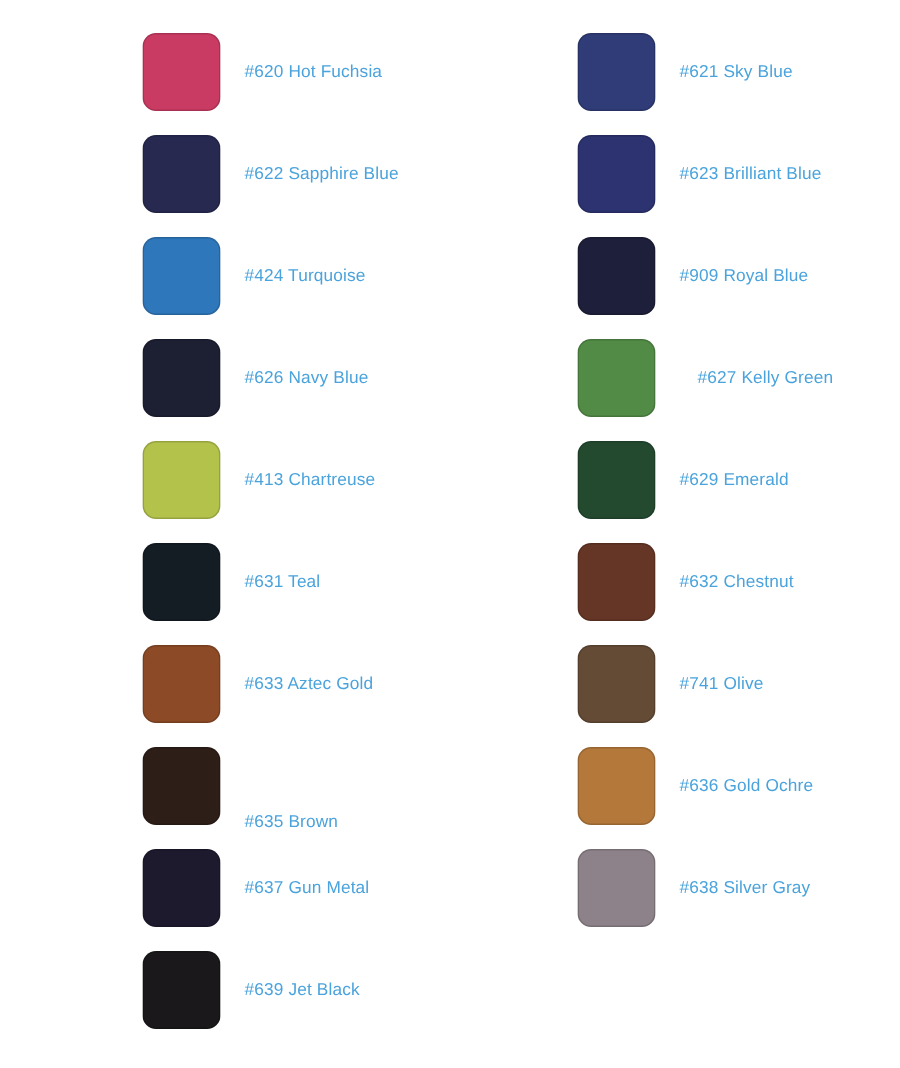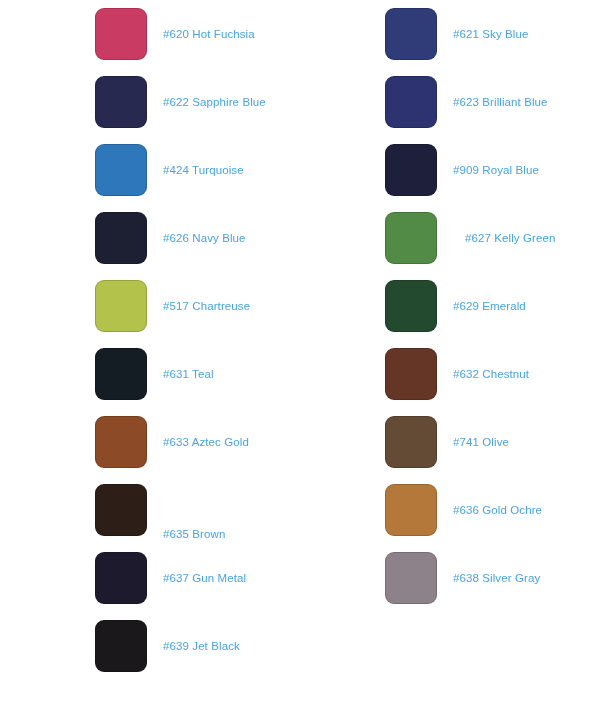--- a/index.html
+++ b/index.html
@@ -12,21 +12,21 @@
     height: 712px;
     background: #ffffff;
     font-family: "Liberation Sans", sans-serif;
     overflow: hidden;
   }
 
   #swatch-sheet {
     width: 600px;
     height: 712px;
     box-sizing: border-box;
-    padding: 0 0 0 0;
+    padding: 14px 0 0 0;
     position: relative;
   }
 
   .swatch-grid {
     display: grid;
     grid-template-columns: 290px 290px;
     grid-auto-rows: 68px;
     column-gap: 0px;
     row-gap: 0px;
     padding-left: 95px;
@@ -88,21 +88,21 @@
       <div class="swatch-cell">
         <div class="swatch-chip" style="background-color: rgb(29, 31, 51);"></div>
         <div class="swatch-label" style="color: rgb(74, 163, 220);">#626 Navy Blue</div>
       </div>
       <div class="swatch-cell">
         <div class="swatch-chip" style="background-color: rgb(82, 139, 70);"></div>
         <div class="swatch-label" style="color: rgb(74, 163, 220); margin-left: 28px;">#627 Kelly Green</div>
       </div>
       <div class="swatch-cell">
         <div class="swatch-chip" style="background-color: rgb(179, 194, 74);"></div>
-        <div class="swatch-label" style="color: rgb(74, 163, 220);">#517 Chartreuse</div>
+        <div class="swatch-label" style="color: rgb(74, 163, 220);">#413 Chartreuse</div>
       </div>
       <div class="swatch-cell">
         <div class="swatch-chip" style="background-color: rgb(35, 73, 47);"></div>
         <div class="swatch-label" style="color: rgb(74, 163, 220);">#629 Emerald</div>
       </div>
       <div class="swatch-cell">
         <div class="swatch-chip" style="background-color: rgb(20, 28, 36);"></div>
         <div class="swatch-label" style="color: rgb(74, 163, 220);">#631 Teal</div>
       </div>
       <div class="swatch-cell">

